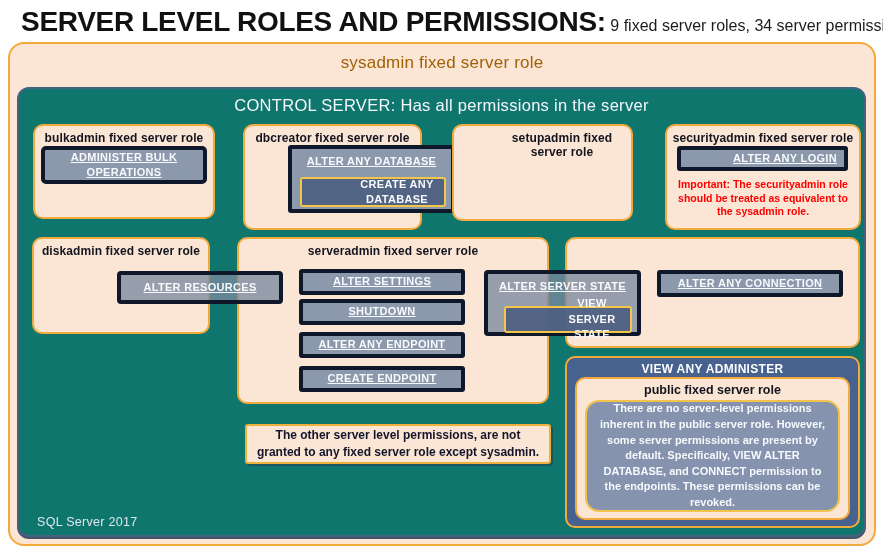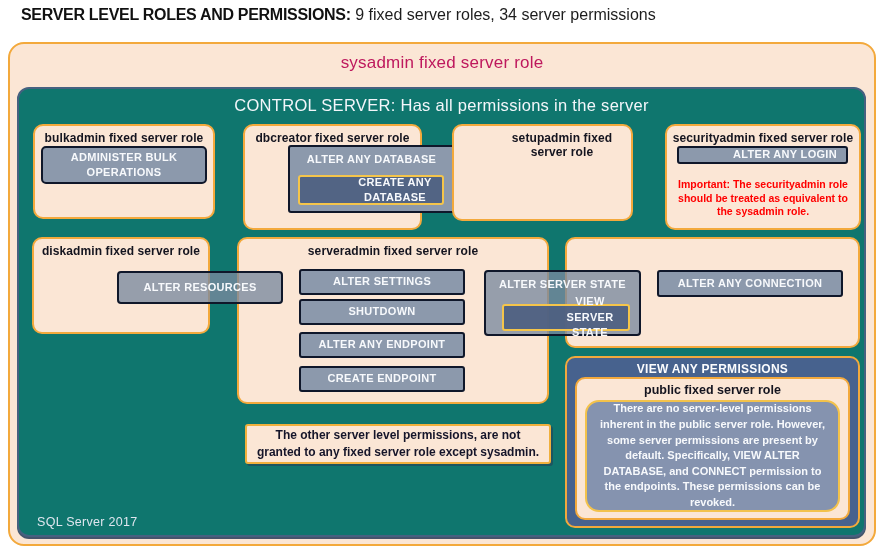--- a/index.html
+++ b/index.html
@@ -3,46 +3,46 @@
 <meta charset="utf-8">
 <style>
   * { box-sizing: border-box; margin: 0; padding: 0; }
   body { margin: 0; background: #ffffff; }
   .canvas {
     position: relative; width: 883px; height: 558px;
     background: #ffffff; overflow: hidden;
     font-family: "Liberation Sans", sans-serif;
   }
   .page-title { position: absolute; left: 21px; top: 6px; white-space: nowrap; color: #111; }
-  .page-title .tb { font-weight: bold; font-size: 16px; letter-spacing: -0.3px; }
+  .page-title .tb { font-weight: bold; font-size: 28px; letter-spacing: -0.3px; }
   .page-title .tr { font-weight: normal; font-size: 16px; color: #1d1d1d; }
 
   .sysadmin-box {
     position: absolute; left: 8px; top: 42px; width: 868px; height: 504px;
     background: #FBE6D5; border: 2px solid #F3A93C; border-radius: 16px;
   }
-  .sysadmin-label { text-align: center; padding-top: 9px; font-size: 17px; color: #be185d; letter-spacing: 0.2px; }
+  .sysadmin-label { text-align: center; padding-top: 9px; font-size: 17px; color: #a16207; letter-spacing: 0.2px; }
 
   .control-box {
     position: absolute; left: 7px; top: 43px; width: 849px; height: 450px;
     background: #0f766e; border: 2px solid #466180; border-radius: 12px;
     box-shadow: 0 2px 0 rgba(36,58,88,0.85);
   }
   .control-label { text-align: center; padding-top: 7px; color: #F3F6FA; font-size: 16.5px; letter-spacing: 0.3px; }
 
   .role {
     position: absolute; background: #FBE6D5;
     border: 2px solid #F3A93C; border-radius: 10px;
   }
   .role-title { text-align: center; padding-top: 5px; font-size: 12px; font-weight: bold; color: #14141f; letter-spacing: 0.1px; }
 
   .perm {
-    position: absolute; background: #8C99AC; border: 2px solid #0f172a; border-radius: 3px;
+    position: absolute; background: #8C99AC; border: 4px solid #0f172a; border-radius: 3px;
     color: #F7F9FC; font-weight: bold; font-size: 11px; letter-spacing: 0.3px;
-    display: flex; align-items: center; justify-content: center; text-align: center; line-height: 1.4;
+    display: flex; align-items: center; justify-content: center; text-align: center; line-height: 1.4; text-decoration: underline;
   }
   .perm-outer { align-items: flex-start; }
   .perm-outer .perm-outer-label { width: 100%; padding-top: 5px; }
   .perm-nested {
     position: absolute; background: rgba(77,95,128,0.92); border: 2px solid #F5C54A; border-radius: 3px;
     color: #F7F9FC; font-weight: bold; font-size: 11px; letter-spacing: 0.3px;
     display: flex; align-items: center; justify-content: center; text-align: center; padding-left: 48px;
   }
   .straddle { background: rgba(122,137,159,0.78); border-radius: 4px; }
 
@@ -101,21 +101,21 @@
           <div class="perm-nested" style="left:8px; top:28px; width:146px; height:30px;">CREATE ANY DATABASE</div>
         </div>
       </div>
 
       <div class="role" style="left:433px; top:35px; width:181px; height:97px;padding-left:39px;">
         <div class="role-title">setupadmin fixed server role</div>
       </div>
 
       <div class="role" style="left:646px; top:35px; width:196px; height:106px;">
         <div class="role-title">securityadmin fixed server role</div>
-        <div class="perm" style="left:10px; top:20px; width:171px; height:18px;padding-left:45px;">ALTER ANY LOGIN</div>
+        <div class="perm" style="left:10px; top:20px; width:171px; height:25px;padding-left:45px;">ALTER ANY LOGIN</div>
         <div class="warning-text">Important: The securityadmin role should be treated as equivalent to the sysadmin role.</div>
       </div>
 
       <div class="role" style="left:13px; top:148px; width:178px; height:97px;">
         <div class="role-title">diskadmin fixed server role</div>
       </div>
 
       <div class="role" style="left:218px; top:148px; width:312px; height:167px;">
         <div class="role-title">serveradmin fixed server role</div>
         <div class="perm" style="left:60px; top:30px; width:166px; height:26px;">ALTER SETTINGS</div>
@@ -129,21 +129,21 @@
       </div>
 
       <div class="perm straddle" style="left:98px; top:182px; width:166px; height:33px;">ALTER RESOURCES</div>
 
       <div class="perm perm-outer straddle" style="left:465px; top:181px; width:157px; height:66px;">
         <span class="perm-outer-label">ALTER SERVER STATE</span>
         <div class="perm-nested" style="left:16px; top:32px; width:128px; height:27px;">VIEW SERVER STATE</div>
       </div>
 
       <div class="vad-box" style="left:546px; top:267px; width:295px; height:172px;">
-        <div class="vad-label">VIEW ANY PERMISSIONS</div>
+        <div class="vad-label">VIEW ANY ADMINISTER</div>
         <div class="public-box" style="left:8px; top:19px; width:275px; height:143px;">
           <div class="public-title">public fixed server role</div>
           <div class="public-desc" style="left:8px; top:21px; width:255px; height:112px;">There are no server-level permissions inherent in the public server role. However, some server permissions are present by default. Specifically, VIEW ALTER DATABASE, and CONNECT permission to the endpoints. These permissions can be revoked.</div>
         </div>
       </div>
 
       <div class="note-box" style="left:226px; top:335px; width:306px; height:40px;">The other server level permissions, are not granted to any fixed server role except sysadmin.</div>
 
       <div class="footer-label" style="left:18px; top:426px;">SQL Server 2017</div>
 

